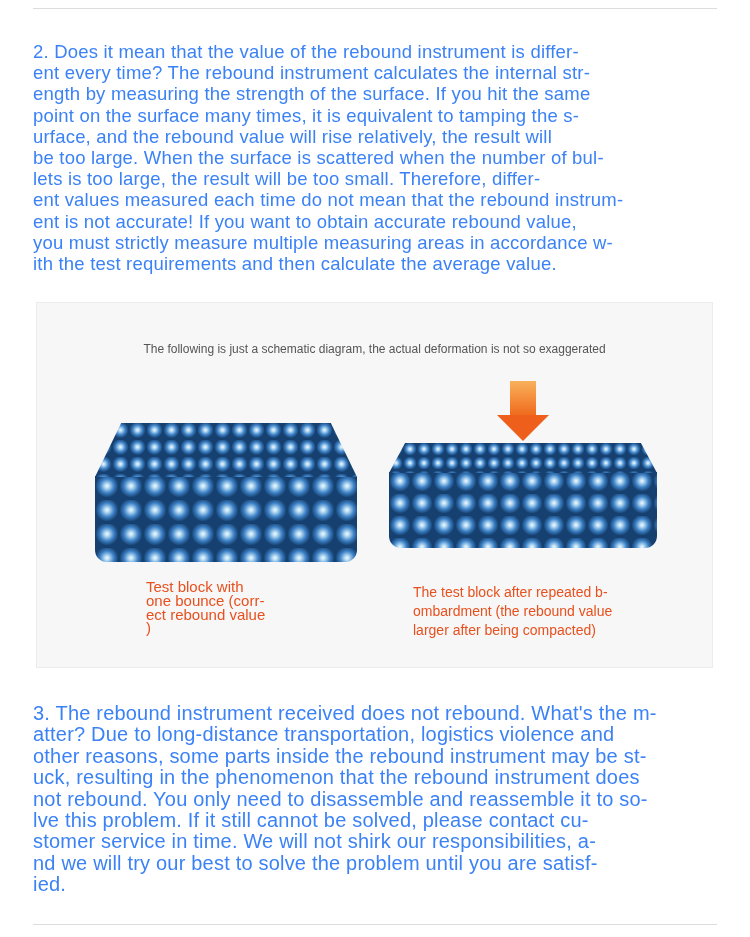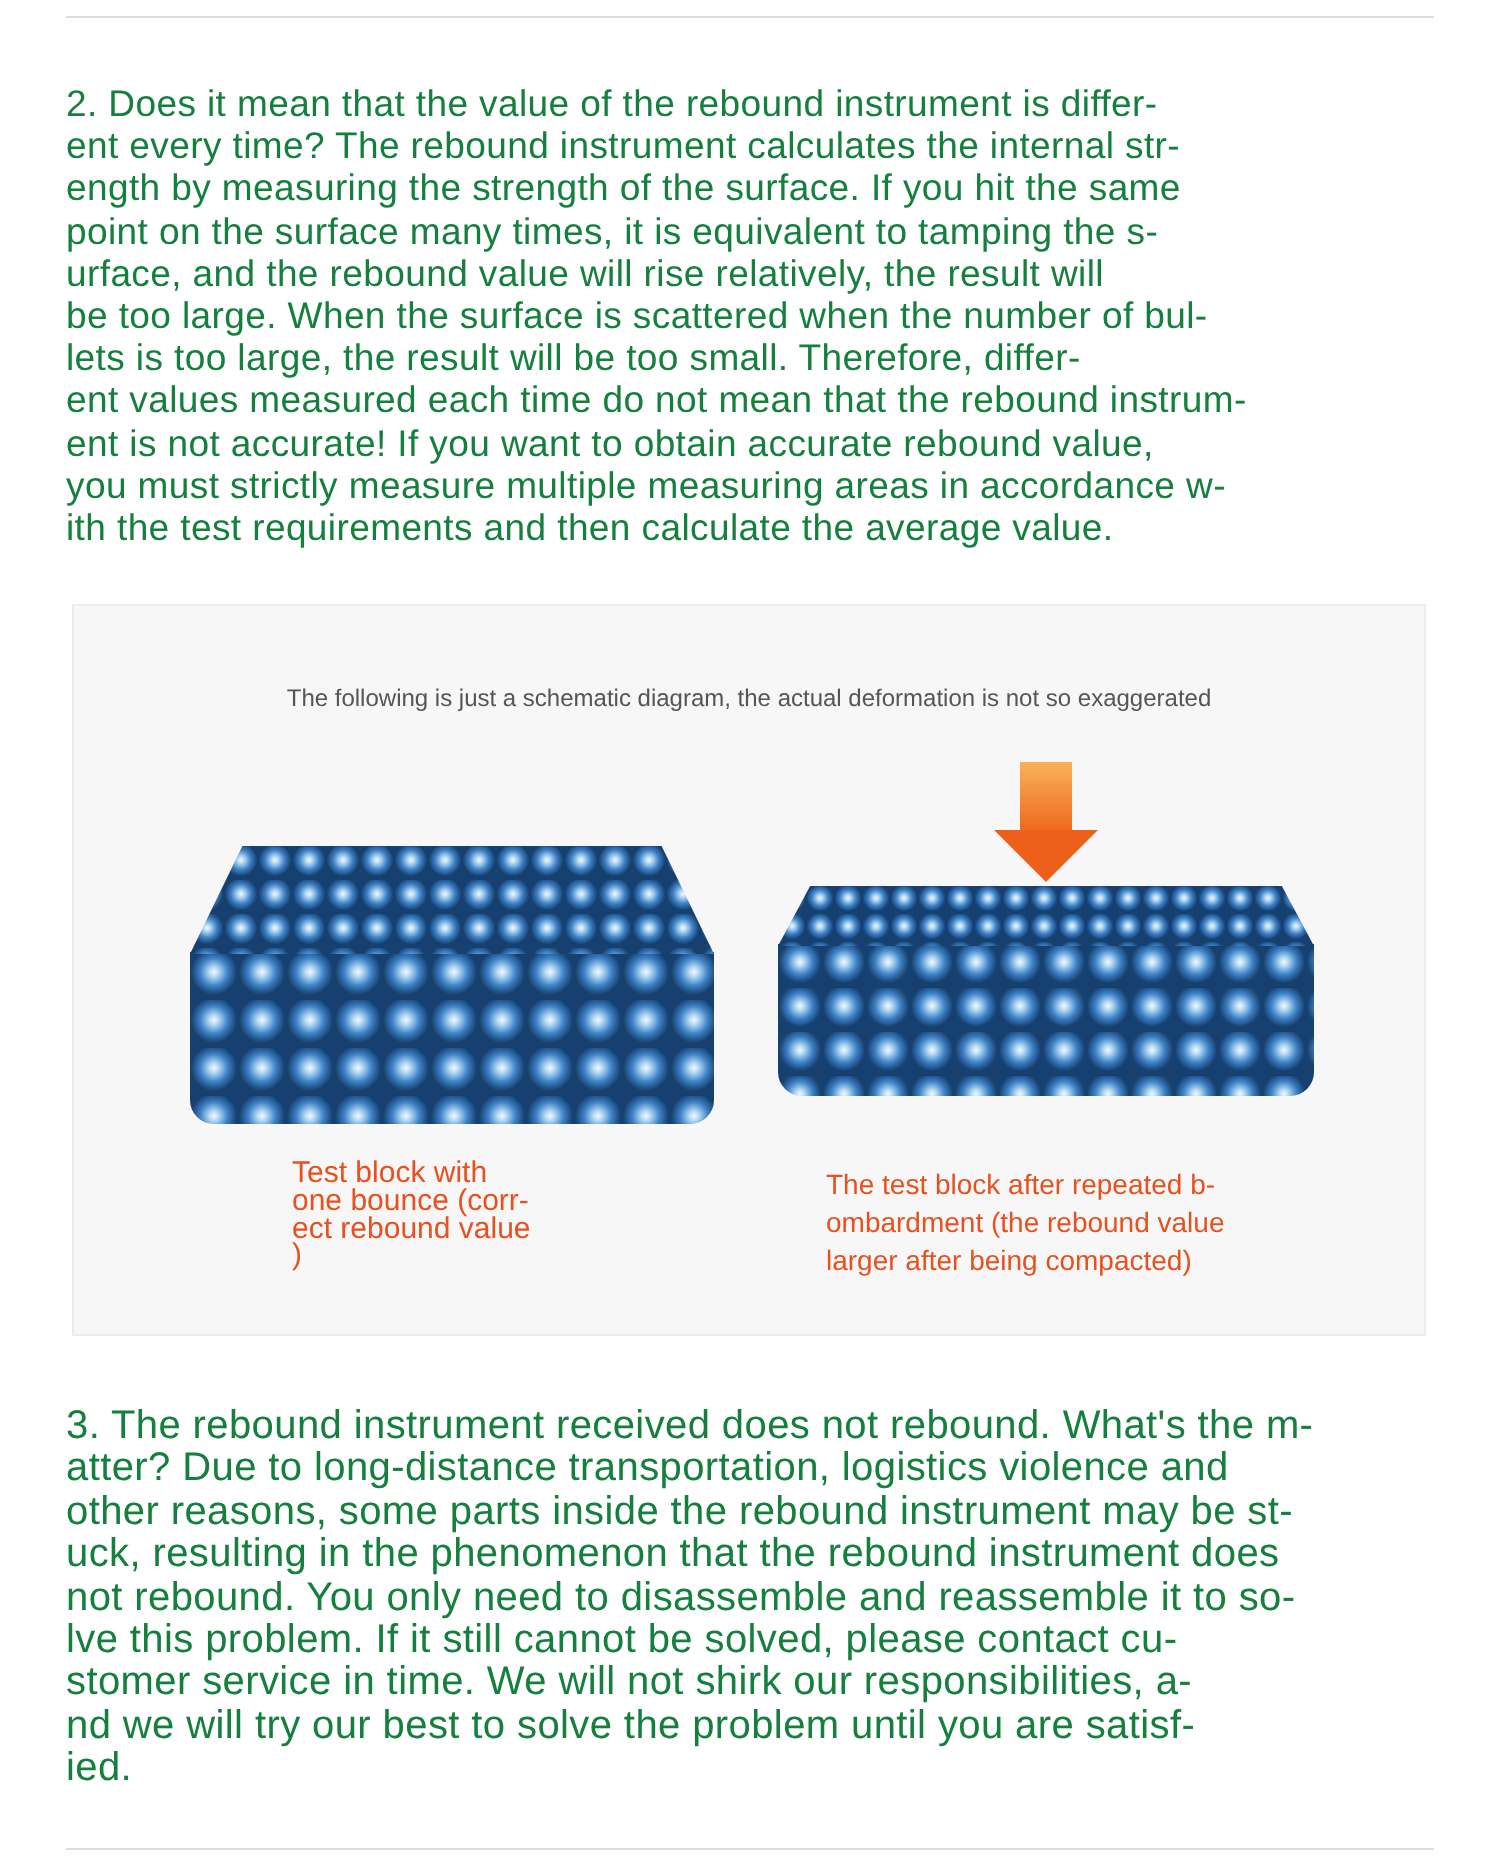--- a/index.html
+++ b/index.html
@@ -19,21 +19,21 @@
     width: 684px;
     height: 1px;
     background: #dcdcdc;
   }
   .divider-top { top: 8px; }
   .divider-bottom { top: 924px; }
 
   .para {
     position: absolute;
     margin: 0;
-    color: #15803d;
+    color: #3b82f6;
     white-space: pre-line;
     letter-spacing: 0.2px;
   }
   .q2 {
     top: 41px;
     left: 33px;
     width: 700px;
     font-size: 18.5px;
     line-height: 21.2px;
   }

